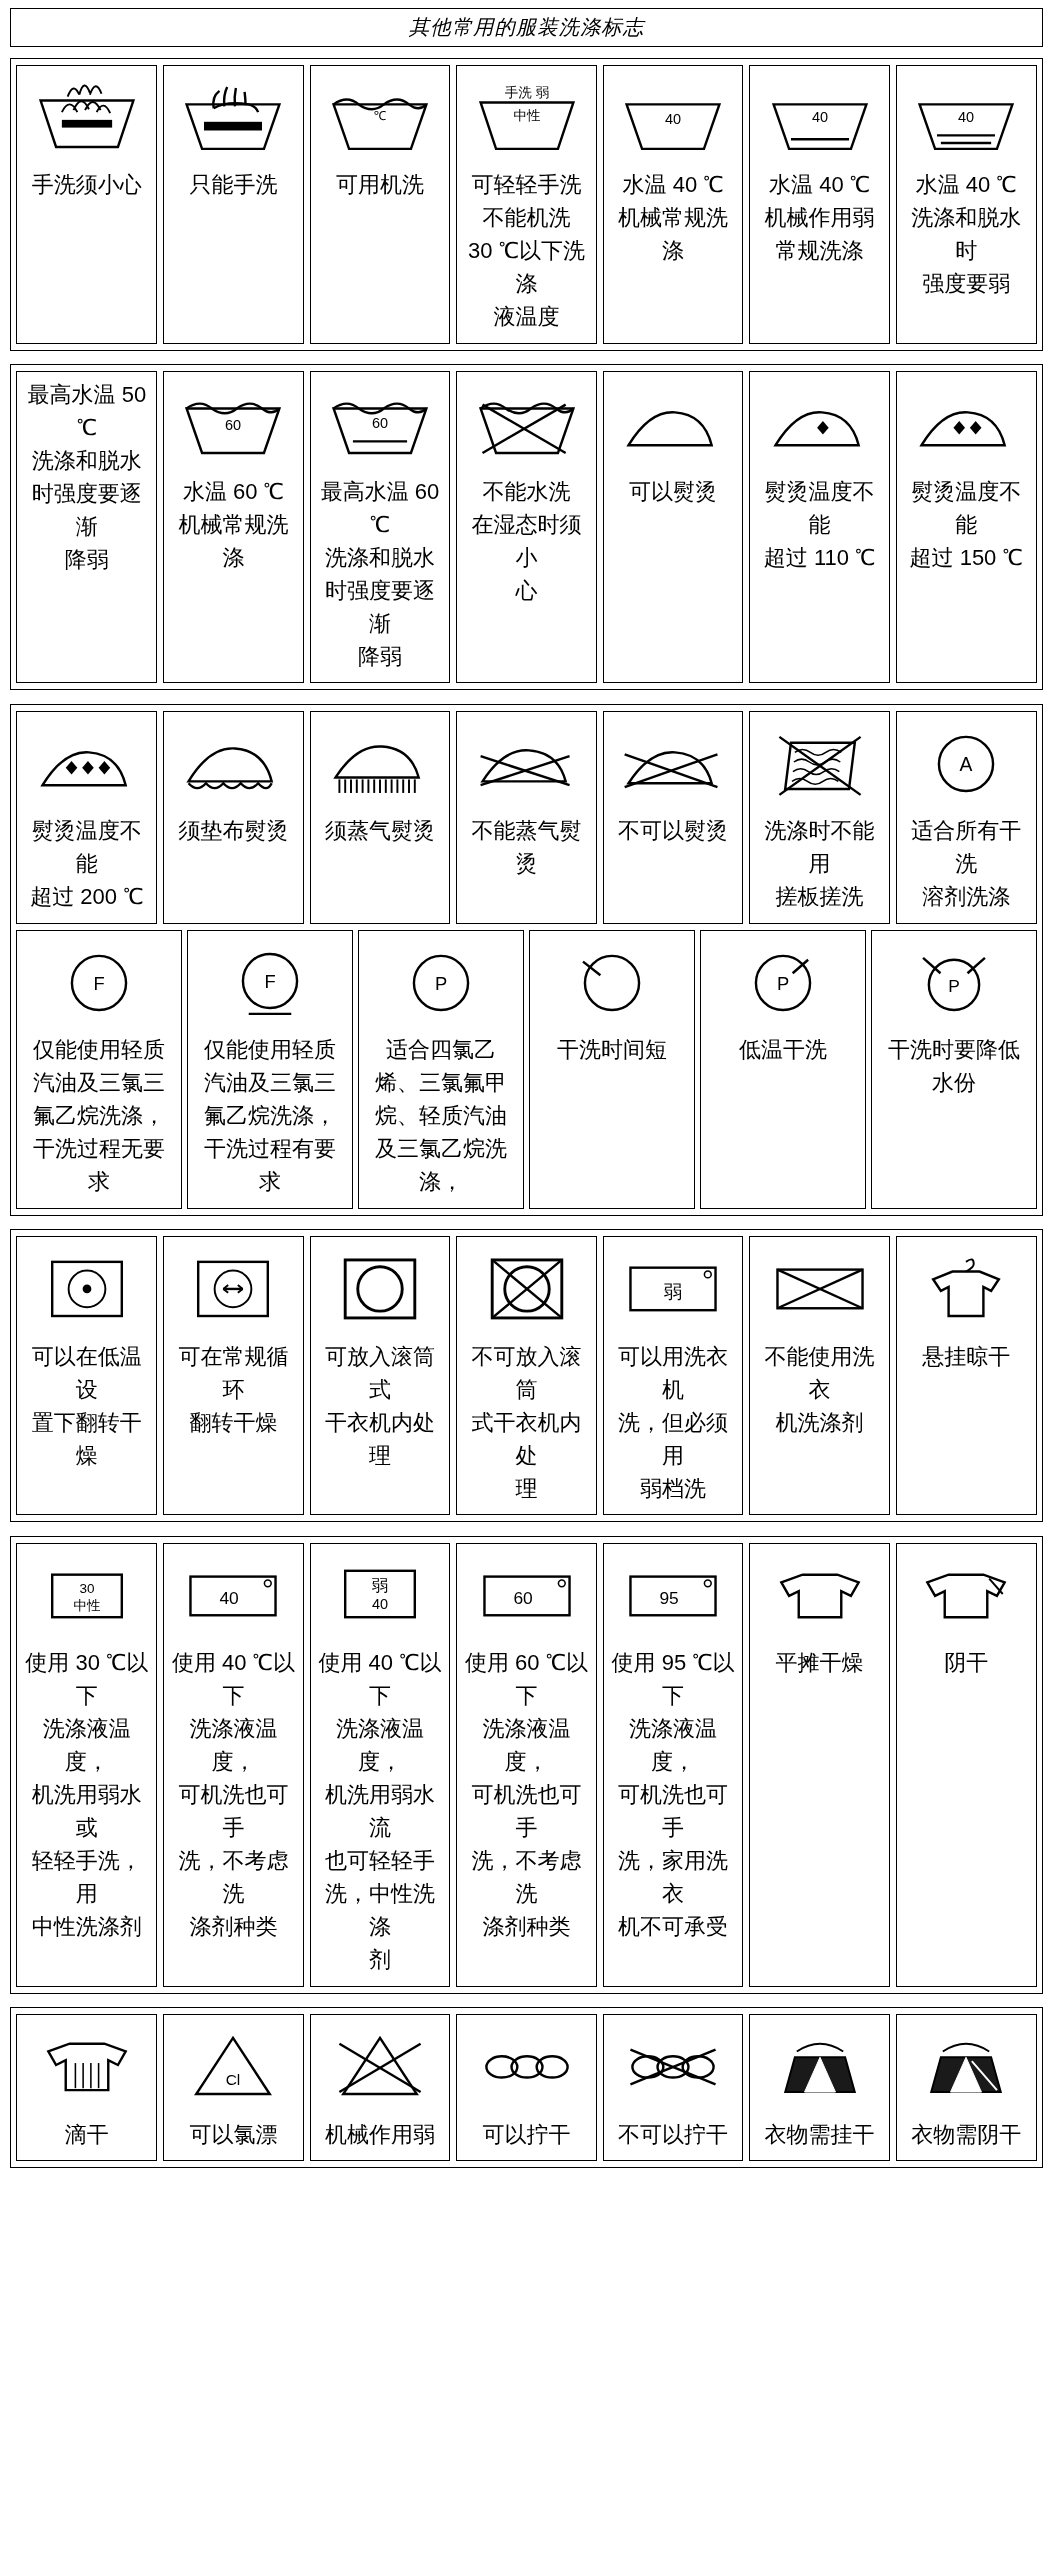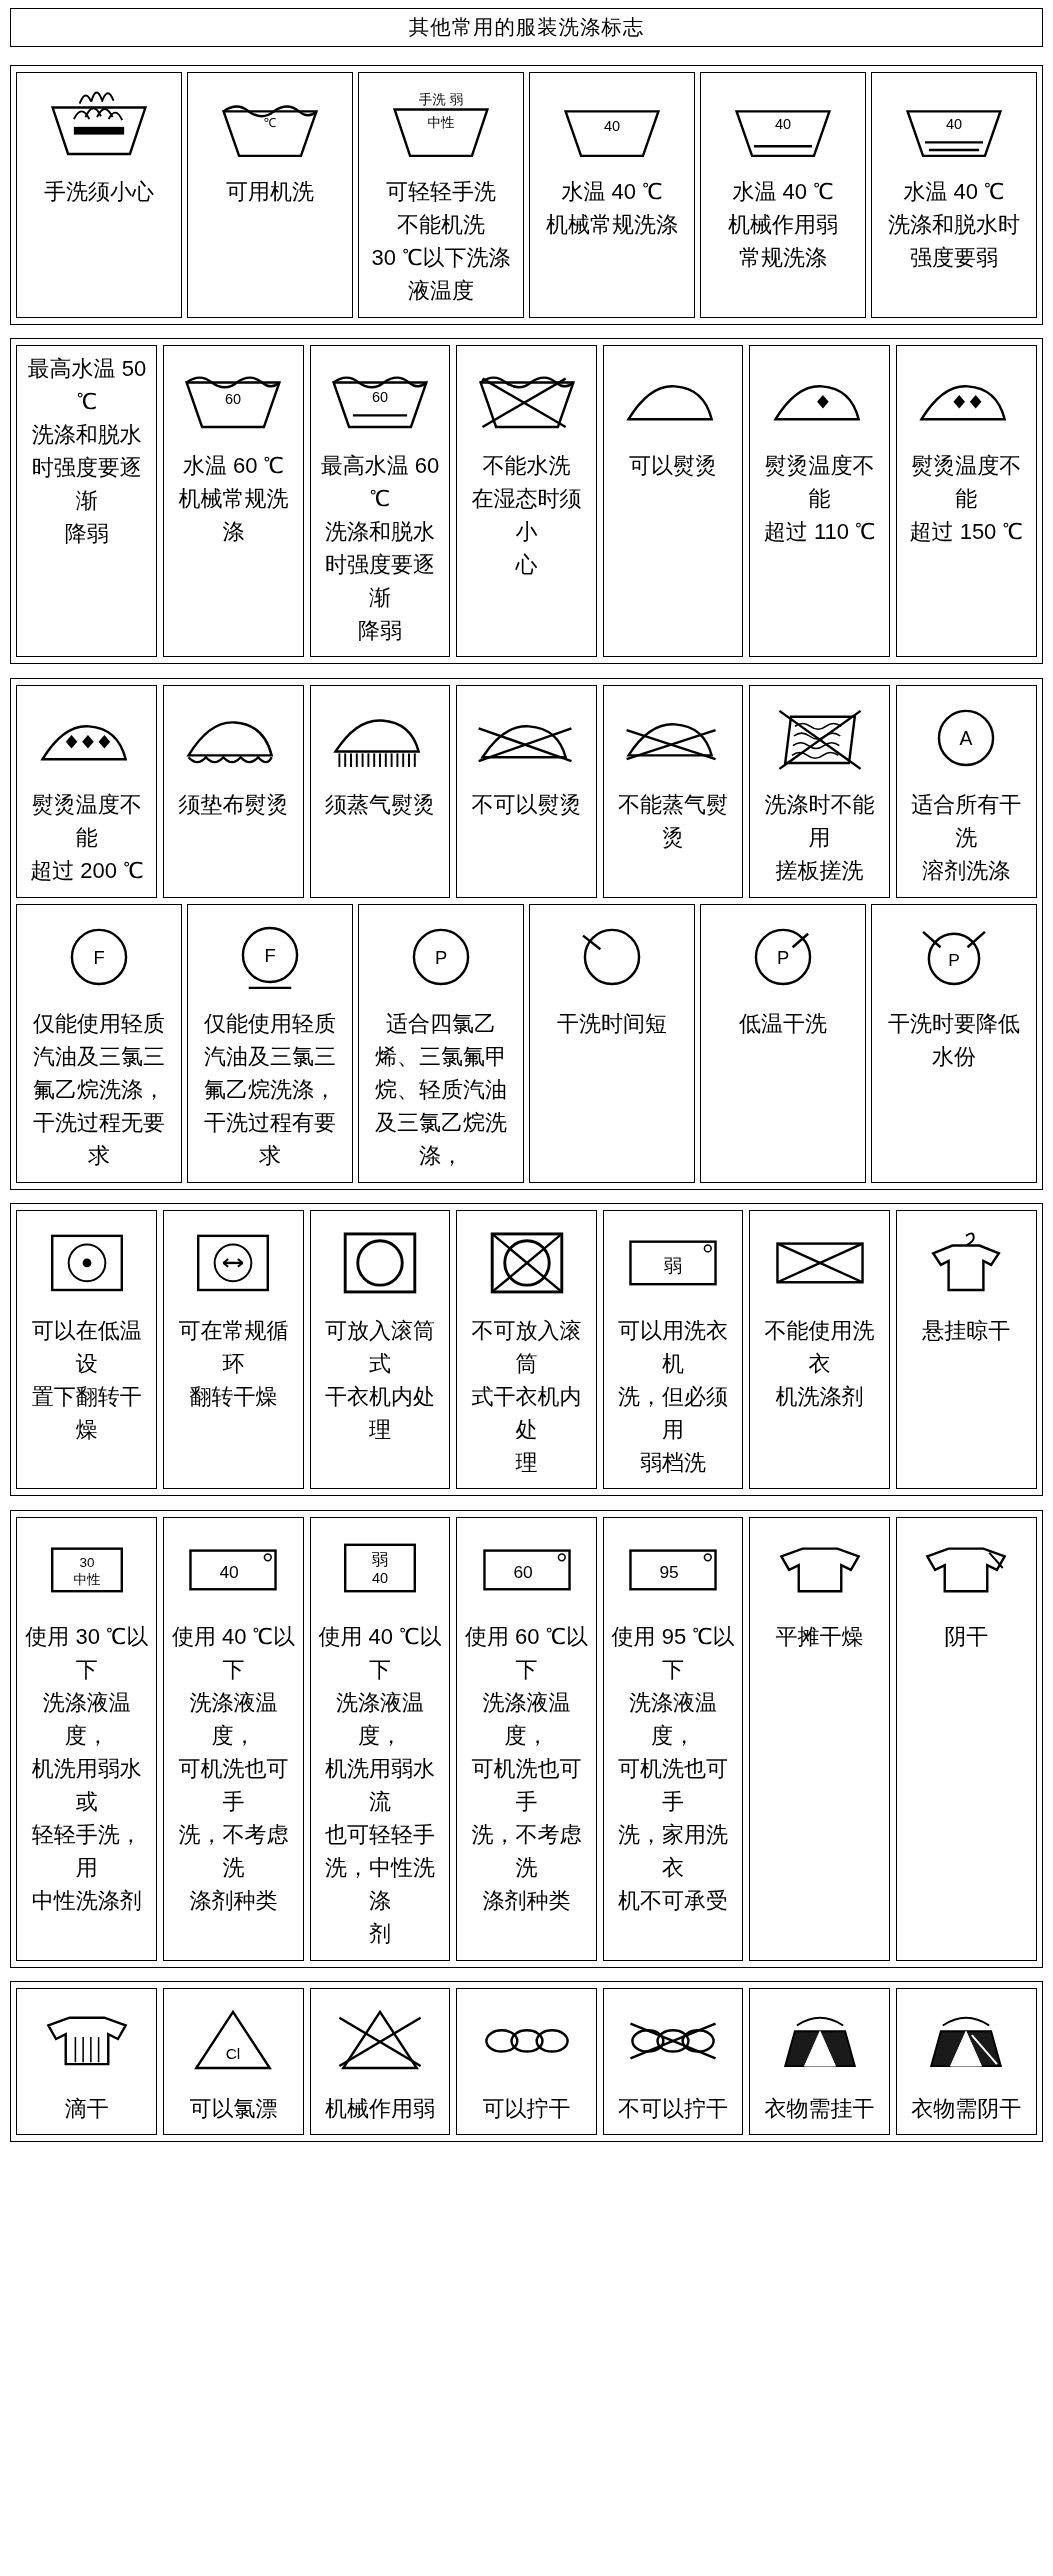--- a/index.html
+++ b/index.html
@@ -17,21 +17,22 @@
     padding: 7.8px 9.7px 13.6px 9.7px;
   }
   .title-bar {
     border: 1.9px solid #000;
     height: 39px;
     display: flex;
     align-items: center;
     justify-content: center;
     font-size: 20.4px;
     letter-spacing: 1px;
-    margin-bottom: 18px;
+    margin-bottom: 11px;
+    font-style: italic;
   }
   .block {
     border: 1.9px solid #000;
     margin-bottom: 13.6px;
     padding: 5.8px 5.8px;
   }
   .row {
     display: flex;
     gap: 5.8px;
   }
@@ -76,20 +77,31 @@
           <svg width="116" height="82" viewBox="0 0 120 84">
             <path d="M12 26 L108 26 L92 74 L28 74 Z" fill="none" stroke="#000" stroke-width="2.5"></path>
             <path d="M40 22 q6 -16 12 -2 M52 20 q5 -18 11 -2 M63 20 q6 -17 12 -1" fill="none" stroke="#000" stroke-width="2"></path>
             <path d="M34 38 q8 -16 16 0 M46 36 q8 -18 16 -1 M58 36 q8 -17 16 0 M70 38 q7 -14 14 1" fill="none" stroke="#000" stroke-width="2"></path>
             <rect x="34" y="46" width="52" height="8" fill="#000"></rect>
           </svg>
         </div>
         <div class="cap">手洗须小心</div>
       </div>
 
+      <div class="cell">
+        <div class="sym">
+          <svg width="116" height="82" viewBox="0 0 120 84">
+            <path d="M12 30 L108 30 L92 76 L28 76 Z" fill="none" stroke="#000" stroke-width="2.5"></path>
+            <path d="M46 16 q-8 6 -6 18 M54 12 q-4 8 -3 20 M63 13 q-2 9 -1 19 M72 17 q1 8 1 14" fill="none" stroke="#000" stroke-width="2.5"></path>
+            <path d="M40 34 q14 -8 36 -4 q8 2 10 8" fill="none" stroke="#000" stroke-width="2.5"></path>
+            <rect x="30" y="48" width="60" height="9" fill="#000"></rect>
+          </svg>
+        </div>
+        <div class="cap">只能手洗</div>
+      </div>
 
       <div class="cell">
         <div class="sym">
           <svg width="116" height="82" viewBox="0 0 120 84">
             <path d="M12 30 L108 30 L92 76 L28 76 Z" fill="none" stroke="#000" stroke-width="2.5"></path>
             <path d="M12 30 q14 -10 26 0 q14 10 26 0 q14 -10 26 0 q10 8 18 0" fill="none" stroke="#000" stroke-width="2.5"></path>
             <text x="60" y="46" font-size="13" text-anchor="middle" font-family="Liberation Sans, sans-serif">℃</text>
           </svg>
         </div>
         <div class="cap">可用机洗</div>
@@ -283,37 +295,37 @@
                 <line x1="96" y1="60" x2="96" y2="74"></line>
             </g>
           </svg>
         </div>
         <div class="cap">须蒸气熨烫</div>
       </div>
 
       <div class="cell">
         <div class="sym">
           <svg width="116" height="82" viewBox="0 0 120 84">
+            <path d="M14 62 L100 62 Q92 32 62 30 Q36 28 14 62 Z" fill="none" stroke="#000" stroke-width="2.5"></path>
+            <line x1="12" y1="36" x2="104" y2="66" stroke="#000" stroke-width="2.5"></line>
+            <line x1="12" y1="66" x2="104" y2="36" stroke="#000" stroke-width="2.5"></line>
+          </svg>
+        </div>
+        <div class="cap">不能蒸气熨烫</div>
+      </div>
+
+      <div class="cell">
+        <div class="sym">
+          <svg width="116" height="82" viewBox="0 0 120 84">
             <path d="M14 64 L100 64 Q92 34 62 32 Q36 30 14 64 Z" fill="none" stroke="#000" stroke-width="2.5"></path>
             <line x1="10" y1="34" x2="106" y2="68" stroke="#000" stroke-width="2.5"></line>
             <line x1="10" y1="68" x2="106" y2="34" stroke="#000" stroke-width="2.5"></line>
           </svg>
         </div>
         <div class="cap">不可以熨烫</div>
-      </div>
-
-      <div class="cell">
-        <div class="sym">
-          <svg width="116" height="82" viewBox="0 0 120 84">
-            <path d="M14 62 L100 62 Q92 32 62 30 Q36 28 14 62 Z" fill="none" stroke="#000" stroke-width="2.5"></path>
-            <line x1="12" y1="36" x2="104" y2="66" stroke="#000" stroke-width="2.5"></line>
-            <line x1="12" y1="66" x2="104" y2="36" stroke="#000" stroke-width="2.5"></line>
-          </svg>
-        </div>
-        <div class="cap">不能蒸气熨烫</div>
       </div>
 
       <div class="cell">
         <div class="sym">
           <svg width="116" height="82" viewBox="0 0 120 84">
             <path d="M30 22 L96 22 L90 70 L24 70 Z" fill="none" stroke="#000" stroke-width="2.5"></path>
             <path d="M34 32 q8 -6 16 0 q8 6 16 0 q8 -6 16 0" fill="none" stroke="#000" stroke-width="1.6"></path>
             <path d="M33 42 q8 -6 16 0 q8 6 16 0 q8 -6 16 0" fill="none" stroke="#000" stroke-width="1.6"></path>
             <path d="M32 52 q8 -6 16 0 q8 6 16 0 q8 -6 16 0" fill="none" stroke="#000" stroke-width="1.6"></path>
             <path d="M31 62 q8 -6 16 0 q8 6 16 0 q8 -6 16 0" fill="none" stroke="#000" stroke-width="1.6"></path>

